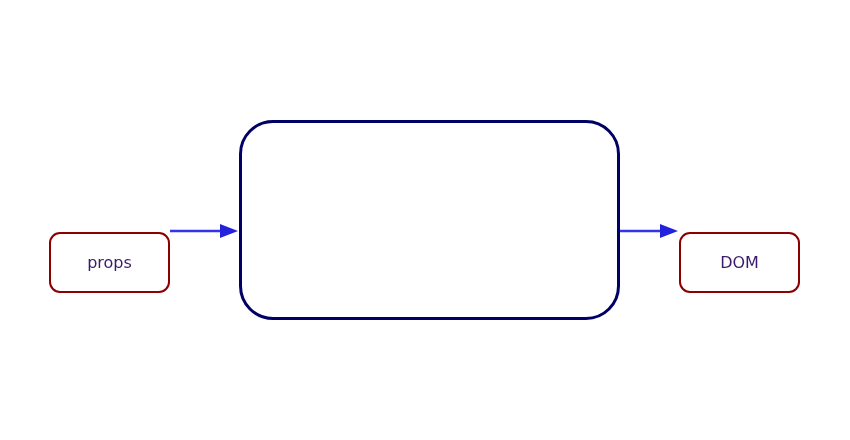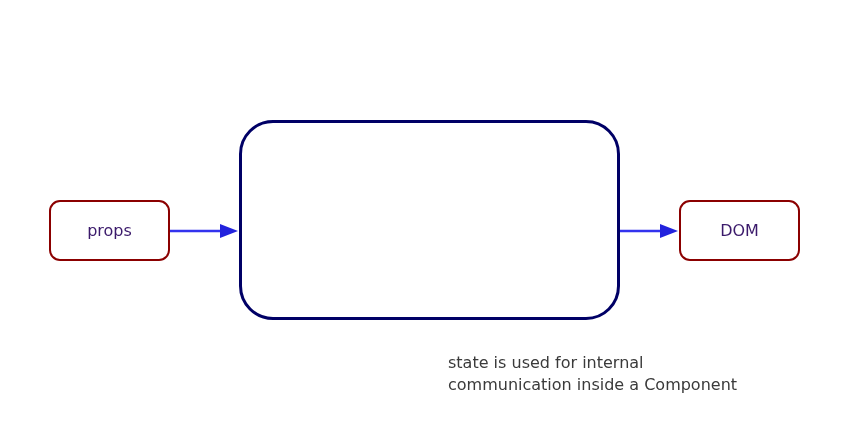--- a/index.html
+++ b/index.html
@@ -47,20 +47,21 @@
     position: absolute;
     box-sizing: border-box;
     border: 2.5px solid #8b0000;
     border-radius: 11px;
     background: #ffffff;
     display: flex;
     align-items: center;
     justify-content: center;
     color: #3b1a6b;
     font-size: 16px;
+    margin-top: 32px;
   }
   .node-props {
     left: 49px;
     top: 200px;
     width: 121px;
     height: 61px;
   }
   .node-dom {
     left: 679px;
     top: 200px;
@@ -115,16 +116,14 @@
   <svg class="arrow-svg arrow-left" width="70" height="30">
     <line x1="0" y1="15" x2="52" y2="15" stroke="#3333ee" stroke-width="2.5"></line>
     <polygon points="50,8 68,15 50,22" fill="#2222dd"></polygon>
   </svg>
 
   <svg class="arrow-svg arrow-right" width="60" height="30">
     <line x1="0" y1="15" x2="42" y2="15" stroke="#3333ee" stroke-width="2.5"></line>
     <polygon points="40,8 58,15 40,22" fill="#2222dd"></polygon>
   </svg>
 
-  <div class="caption">state is used for internal
-communication inside a Component</div>
 
 </div>
 
 </body></html>

